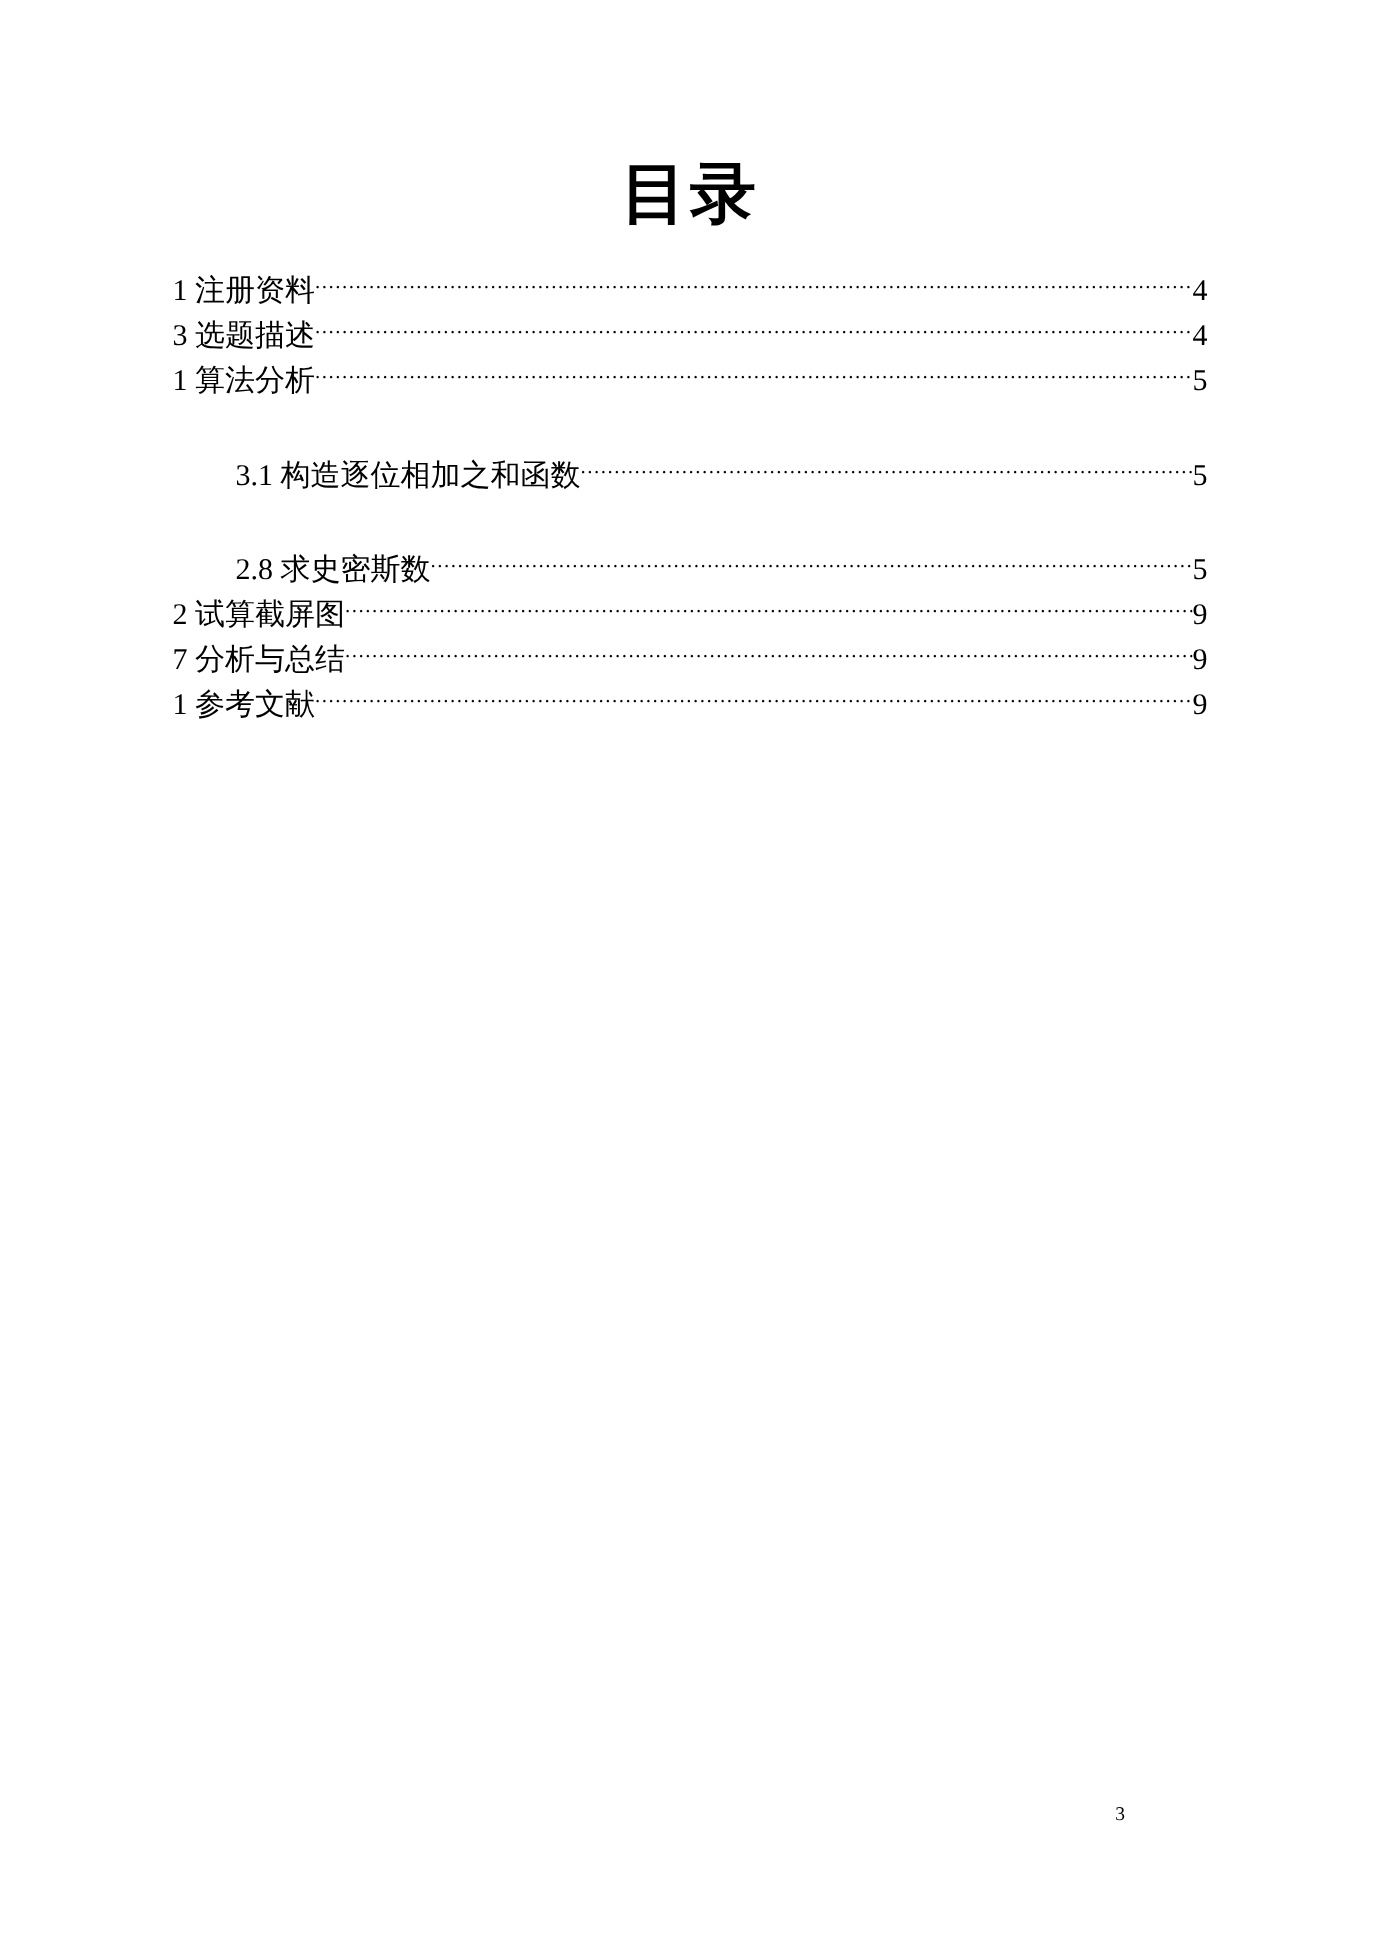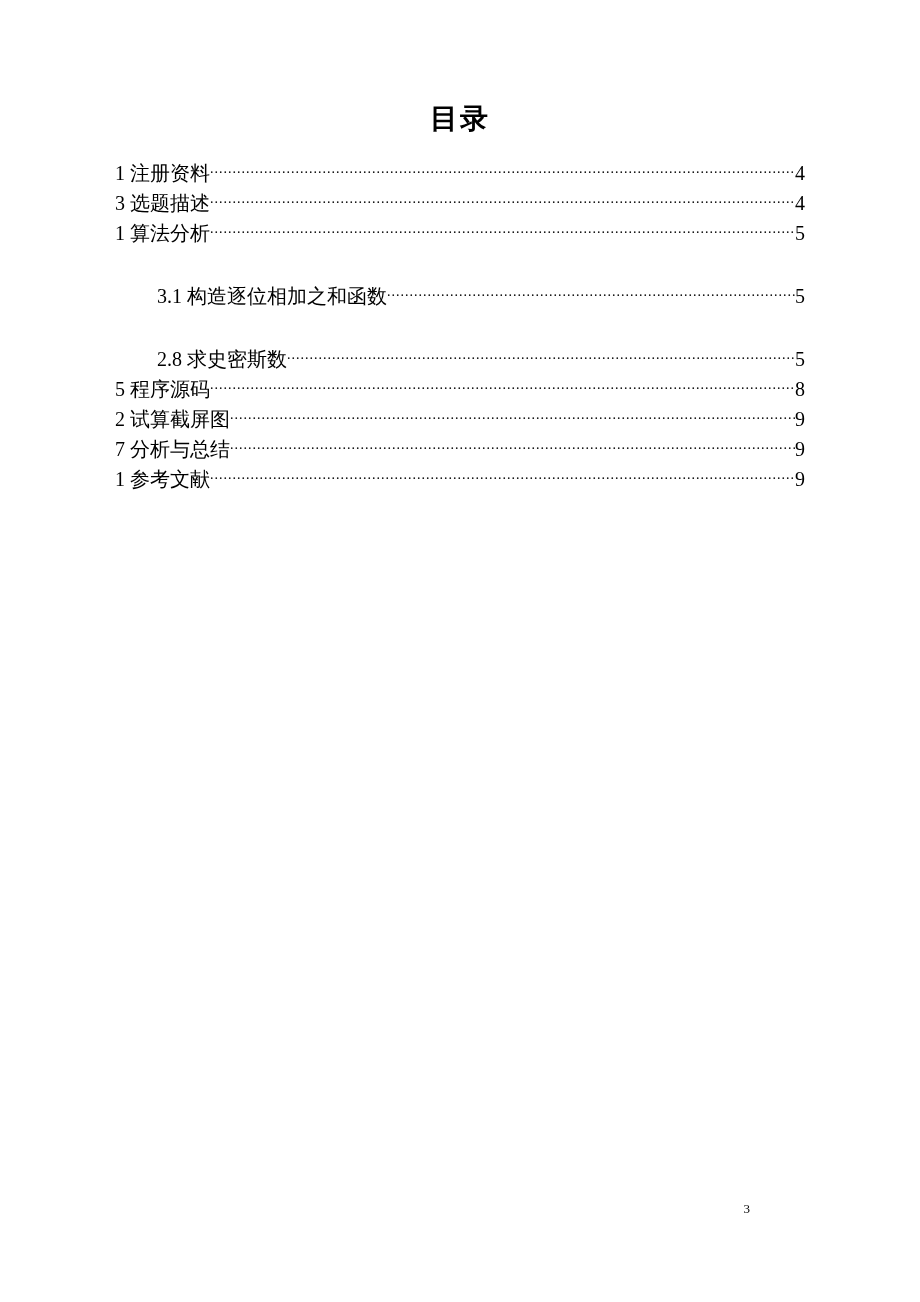--- a/index.html
+++ b/index.html
@@ -12,21 +12,21 @@
       height: 1302px;
       background: #ffffff;
       font-family: "SimSun", "宋体", serif;
       position: relative;
     }
     .page {
       padding: 100px 115px 0 115px;
     }
     .title {
       text-align: center;
-      font-size: 28px;
+      font-size: 44px;
       font-weight: bold;
       margin-bottom: 20px;
       letter-spacing: 2px;
     }
     .toc-list {
       list-style: none;
     }
     .toc-item {
       display: flex;
       align-items: baseline;
@@ -92,25 +92,20 @@
         <span class="toc-label">3.1 构造逐位相加之和函数</span>
         <span class="toc-dots"></span>
         <span class="toc-page">5</span>
       </li>
       <li class="toc-item indent">
         <span class="toc-label">2.8 求史密斯数</span>
         <span class="toc-dots"></span>
         <span class="toc-page">5</span>
       </li>
       <li class="toc-item">
-        <span class="toc-label">5 程序源码</span>
-        <span class="toc-dots"></span>
-        <span class="toc-page">8</span>
-      </li>
-      <li class="toc-item">
         <span class="toc-label">2 试算截屏图</span>
         <span class="toc-dots"></span>
         <span class="toc-page">9</span>
       </li>
       <li class="toc-item">
         <span class="toc-label">7 分析与总结</span>
         <span class="toc-dots"></span>
         <span class="toc-page">9</span>
       </li>
       <li class="toc-item">

